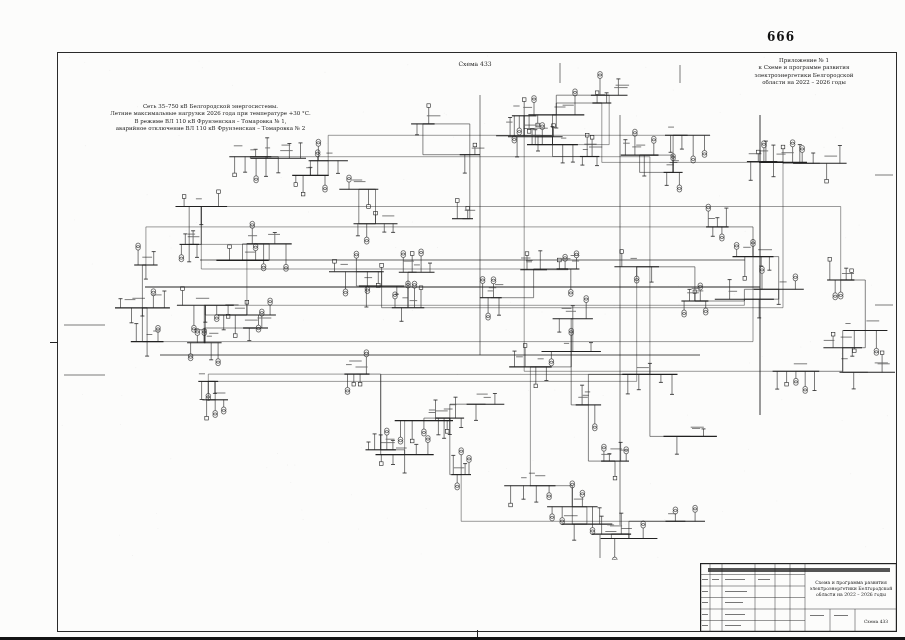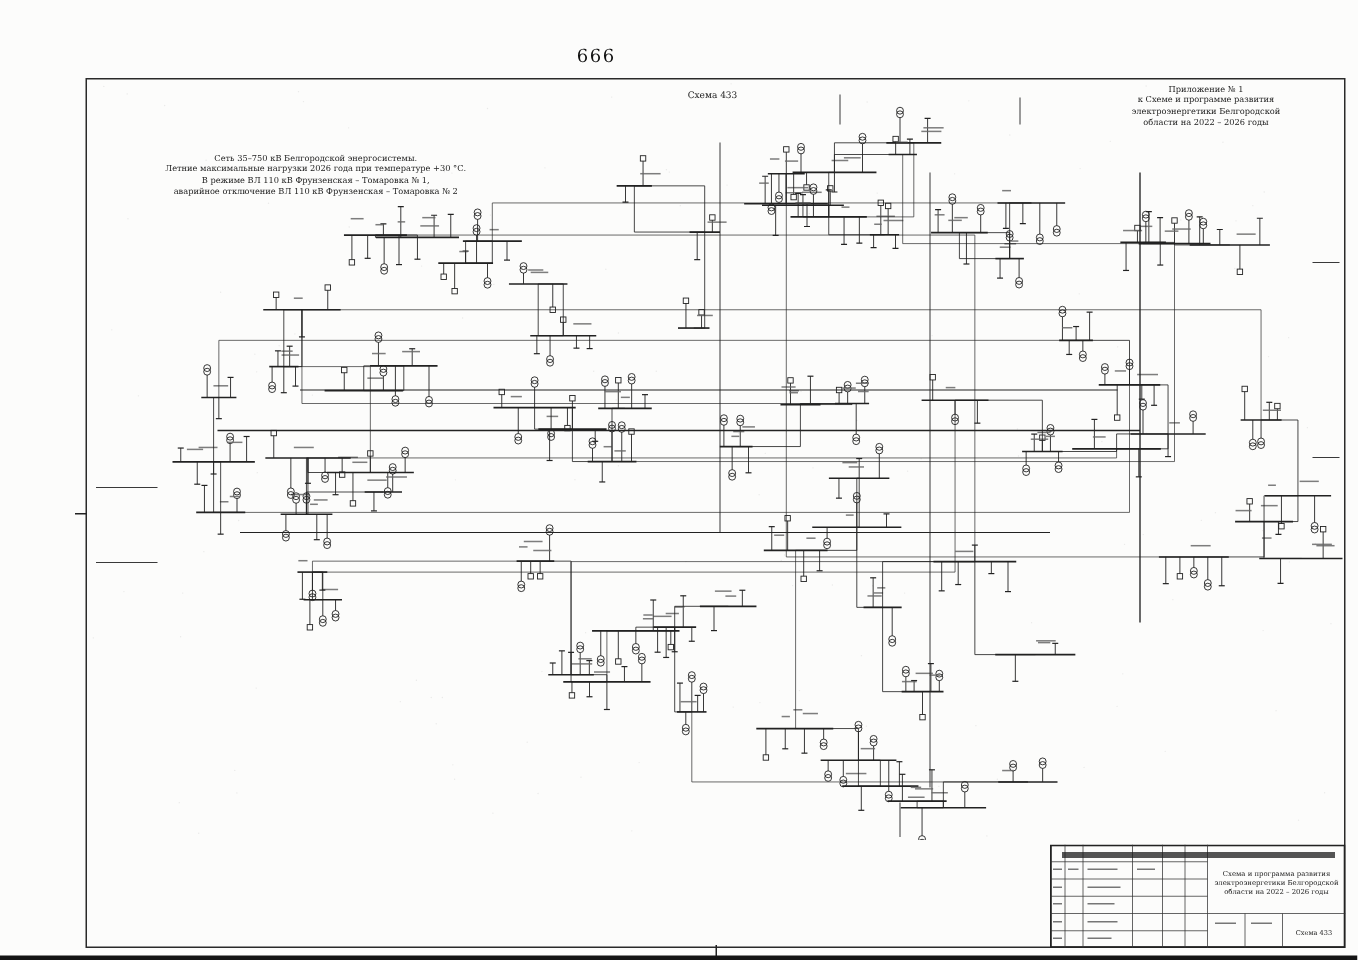--- a/index.html
+++ b/index.html
@@ -3,22 +3,22 @@
 <meta charset="utf-8">
 <style>
   html,body{margin:0;padding:0;}
   body{
     width:905px;height:640px;position:relative;overflow:hidden;
     background:#fcfcfb;
     font-family:"DejaVu Serif","Liberation Serif",serif;
     color:#1a1a1a;
   }
   .page-number{
-    position:absolute;top:30px;left:0;width:795px;text-align:center;
-    font-size:12px;letter-spacing:1px;color:#111;
+    position:absolute;top:30px;left:0;width:795px;text-align:right;
+    font-size:12px;letter-spacing:1px;color:#111;font-weight:bold;
   }
   .sheet-frame{
     position:absolute;left:57px;top:52px;width:840px;height:580px;
     border:1px solid #2a2a2a;box-sizing:border-box;
   }
   .scheme-label{
     position:absolute;top:60px;left:430px;width:90px;text-align:center;
     font-size:6px;color:#222;
   }
   .appendix-note{

